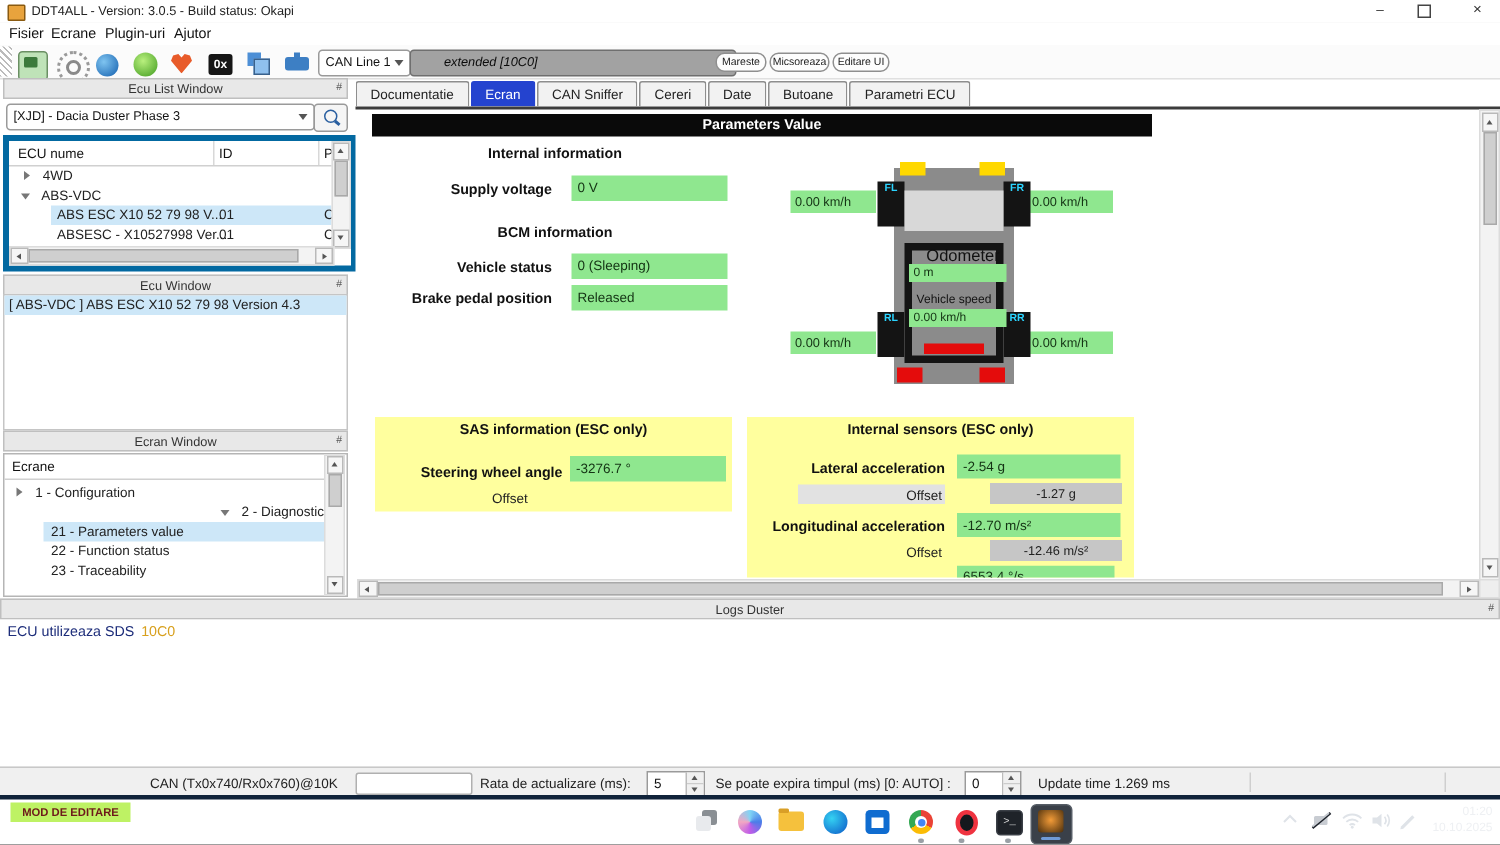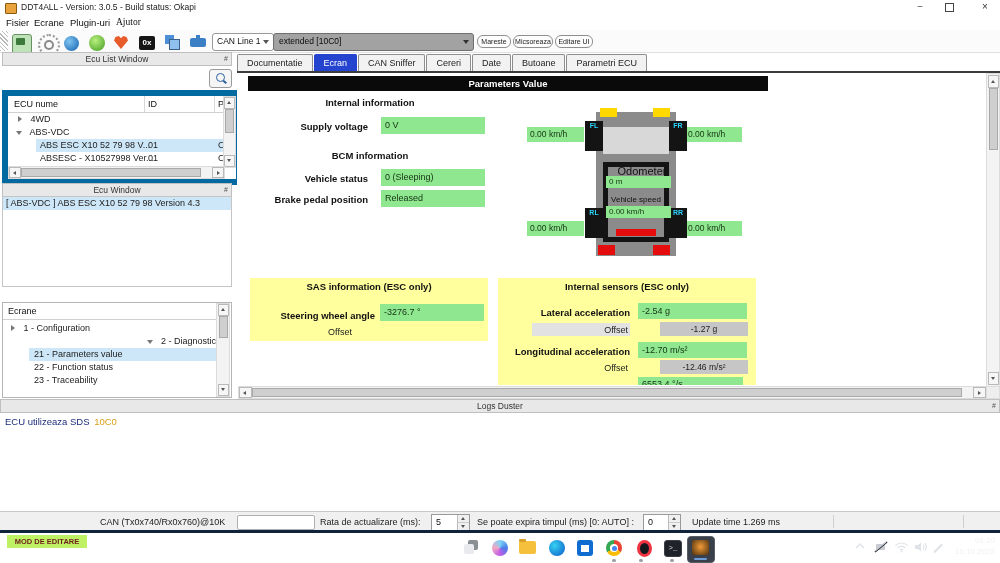--- a/index.html
+++ b/index.html
@@ -54,21 +54,21 @@
     <span class="abs" style="left:21px;top:2px;font-size:8.5px;color:#222;">DDT4ALL - Version: 3.0.5 - Build status: Okapi</span>
     <span class="abs ctr" style="left:905px;top:0;width:30px;height:15px;line-height:13px;color:#333;">–</span>
     <span class="abs" style="left:945px;top:3px;width:7px;height:7px;border:1px solid #444;"></span>
     <span class="abs ctr" style="left:972px;top:0;width:26px;height:15px;line-height:13px;font-size:10px;color:#333;">×</span>
   </div>
 
   <div class="abs" style="left:0;top:15px;width:1000px;height:15px;background:#fff;">
     <span class="abs" style="left:6px;top:2px;font-size:9.5px;">Fisier</span>
     <span class="abs" style="left:34px;top:2px;font-size:9.5px;">Ecrane</span>
     <span class="abs" style="left:70px;top:2px;font-size:9.5px;">Plugin-uri</span>
-    <span class="abs" style="left:116px;top:2px;font-size:9.5px;font-family:Liberation Serif, serif;">Ajutor</span>
+    <span class="abs" style="left:116px;top:2px;font-size:9.5px;">Ajutor</span>
   </div>
 
   <div class="abs" style="left:0;top:30px;width:1000px;height:22px;background:#fbfbfb;border-bottom:1px solid #e0e0e0;">
     <div class="abs" style="left:0;top:1px;width:8px;height:20px;background:repeating-linear-gradient(45deg,#bbb 0 1px,#fff 1px 3px);"></div>
   </div>
   <div class="tb-icon" style="left:12px;background:#bfe3b8;border:1px solid #6a8f63;border-radius:3px;">
       <div class="abs" style="left:3px;top:3px;width:9px;height:7px;background:#3c7a3c;border-radius:1px;"></div>
     </div>
   <div class="tb-icon" style="left:38px;border:2px dotted #9a9a9a;border-radius:50%;">
       <div class="abs" style="left:4px;top:4px;width:6px;height:6px;border:2px solid #8a8a8a;border-radius:50%;"></div>
@@ -81,37 +81,40 @@
       <div class="abs" style="left:0;top:0;width:9px;height:9px;background:#4d8fd6;"></div>
       <div class="abs" style="left:4px;top:4px;width:9px;height:9px;background:#8fc0ee;border:1px solid #39618c;"></div>
     </div>
   <div class="tb-icon" style="left:190px;top:38px;width:16px;height:9px;background:#3d7fc4;border-radius:2px;">
       <div class="abs" style="left:6px;top:-3px;width:4px;height:4px;background:#3d7fc4;"></div>
     </div>
 
   <div class="abs combo" style="left:212px;top:33px;width:56px;height:16px;">
     <span style="font-size:8.5px;">CAN Line 1</span><i class="dd"></i>
   </div>
-  <div class="abs" style="left:273px;top:33px;width:194px;height:16px;background:#a2a2a2;border:1px solid #6f6f6f;border-radius:3px;line-height:15px;padding-left:5px;">
+  <div class="abs" style="left:273px;top:33px;width:194px;height:16px;background:#a2a2a2;border:1px solid #6f6f6f;border-radius:3px;line-height:15px;padding-left:22px;font-style:italic;">
     <span style="font-size:8.5px;color:#0a0a0a;">extended [10C0]</span><i class="dd" style="border-top-color:#333;"></i>
   </div>
   <div class="abs btn" style="left:477px;top:35px;width:32px;height:11px;line-height:11px;">Mareste</div>
   <div class="abs btn" style="left:513px;top:35px;width:38px;height:11px;line-height:11px;">Micsoreaza</div>
   <div class="abs btn" style="left:555px;top:35px;width:36px;height:11px;line-height:11px;">Editare UI</div>
 
   <div class="abs panel-title" style="left:2px;top:52px;width:228px;height:12px;">
     <span>Ecu List Window</span>
     <span class="pin">#</span>
   </div>
+  <div class="abs combo" style="left:4px;top:69px;width:200px;height:16px;">
+    <span style="font-size:8.5px;">[XJD] - Dacia Duster Phase 3</span><i class="dd"></i>
+  </div>
   <div class="abs" style="left:209px;top:69px;width:21px;height:17px;background:#f5f5f5;border:1px solid #9a9a9a;border-radius:3px;">
     <div class="abs" style="left:6px;top:3px;width:7px;height:7px;border:1.5px solid #2a5fa0;border-radius:50%;"></div>
     <div class="abs" style="left:13px;top:11px;width:4px;height:1.5px;background:#2a5fa0;transform:rotate(40deg);"></div>
   </div>
 
-  <div class="abs" style="left:2px;top:90px;width:228px;height:83px;background:#fff;border:6px solid #0369a1;">
+  <div class="abs" style="left:2px;top:90px;width:228px;height:83px;background:#fff;border:4px solid #0369a1;">
     <div class="abs" style="left:0;top:0;width:226px;height:16px;border-bottom:1px solid #d0d0d0;">
       <span class="abs" style="left:6px;top:3px;">ECU nume</span>
       <span class="abs" style="left:140px;top:3px;">ID</span>
       <span class="abs" style="left:210px;top:3px;">P</span>
       <div class="abs" style="left:136px;top:0;width:1px;height:16px;background:#d8d8d8;"></div>
       <div class="abs" style="left:206px;top:0;width:1px;height:16px;background:#d8d8d8;"></div>
     </div>
     <div class="abs tree-row" style="left:0;top:17px;width:215px;height:13px;">
       <i class="tri-r" style="margin-left:10px;"></i>
       <span style="margin-left:6px;">4WD</span>
@@ -155,20 +158,24 @@
   <div class="abs panel-title" style="left:2px;top:183px;width:228px;height:12px;">
     <span>Ecu Window</span>
     <span class="pin">#</span>
   </div>
   <div class="abs" style="left:2px;top:196px;width:228px;height:89px;background:#fff;border:1px solid #c5c5c5;">
     <div class="tree-row sel" style="width:100%;height:13px;">
       <span style="margin-left:3px;">[ ABS-VDC ] ABS ESC X10 52 79 98 Version 4.3</span>
     </div>
   </div>
 
+  <div class="abs panel-title" style="left:2px;top:287px;width:228px;height:12px;">
+    <span>Ecran Window</span>
+    <span class="pin">#</span>
+  </div>
   <div class="abs" style="left:2px;top:302px;width:228px;height:94px;background:#fff;border:1px solid #b5b5b5;">
     <div class="abs" style="left:0;top:0;width:213px;height:16px;border-bottom:1px solid #d0d0d0;">
       <span class="abs" style="left:5px;top:3px;">Ecrane</span>
     </div>
     <div class="abs tree-row" style="left:0;top:19px;width:213px;height:13px;">
       <i class="tri-r" style="margin-left:8px;"></i>
       <span style="margin-left:6px;">1 - Configuration</span>
     </div>
     <div class="abs tree-row" style="left:0;top:32px;width:213px;height:13px;text-align:right;">
       <i class="tri-d" style="margin-left:6px;"></i>

